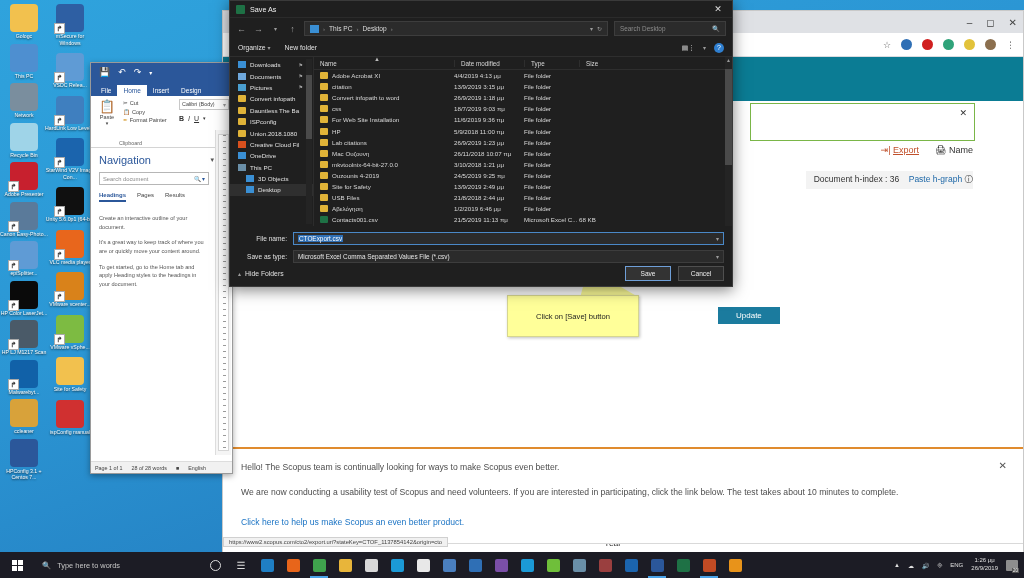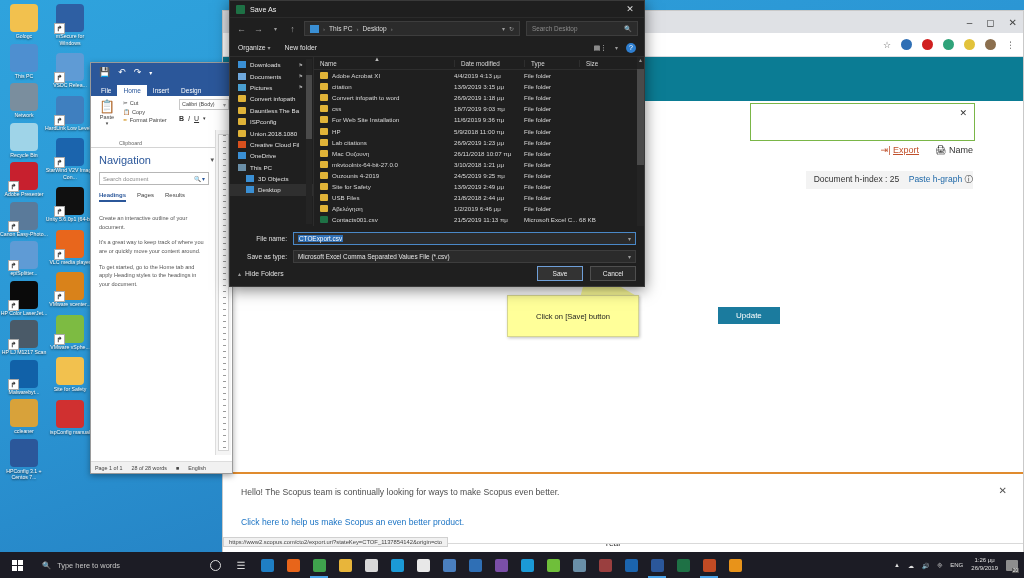--- a/index.html
+++ b/index.html
@@ -206,21 +206,21 @@
     font-size: 5.4px; color: #444; padding-left: 4px;
   }
   .word-left-bar {
     position: absolute; left: 0; top: 0; width: 2px; height: 100%;
     background: #2b579a;
   }
 
   
   #saveas {
     position: absolute; left: 229px; top: 0px;
-    width: 416px; height: 287px;
+    width: 504px; height: 287px;
     background: #1f1f1f; color: #e8e8e8;
     border: 1px solid #3a3a3a;
     box-shadow: 0 3px 14px rgba(0,0,0,.5);
     font-size: 7px;
   }
   #sa-title {
     height: 17px; display: flex; align-items: center;
     padding: 0 0 0 6px; gap: 5px;
     background: #1f1f1f; border-bottom: 1px solid #2b2b2b;
   }
@@ -508,33 +508,34 @@
       <span>
         <span style="color:#c0502b;">⇥|</span>
         <span class="export-link">Export</span>
       </span>
       <span>
         <span>🖨</span>
         <span class="print-link">Name</span>
       </span>
     </div>
     <div class="hindex-row">
-      <span>Document h-index : 25</span>
+      <span>Document h-index : 36</span>
       &nbsp;&nbsp;
       <a href="#">Paste h-graph</a>
       <span>ⓘ</span>
     </div>
     <div class="update-btn">Update</div>
     <div class="axis-y-label">Citations</div>
     <div class="axis-x-tick">2018</div>
     <div class="axis-x-label">Year</div>
 
     <div id="notif">
       <span class="notif-x">✕</span>
       <p>Hello! The Scopus team is continually looking for ways to make Scopus even better.</p>
+      <p>We are now conducting a usability test of Scopus and need volunteers. If you are interested in participating, click the link below. The test takes about 10 minutes to complete.</p>
       <a href="#">Click here to help us make Scopus an even better product.</a>
       <div id="statusurl">https://www2.scopus.com/cto2/export.uri?stateKey=CTOF_1137854142&amp;origin=cto</div>
     </div>
   </div>
 </div>
 
 <div id="word">
   <div class="word-left-bar"></div>
   <div id="word-qat">
     <span>💾</span>

